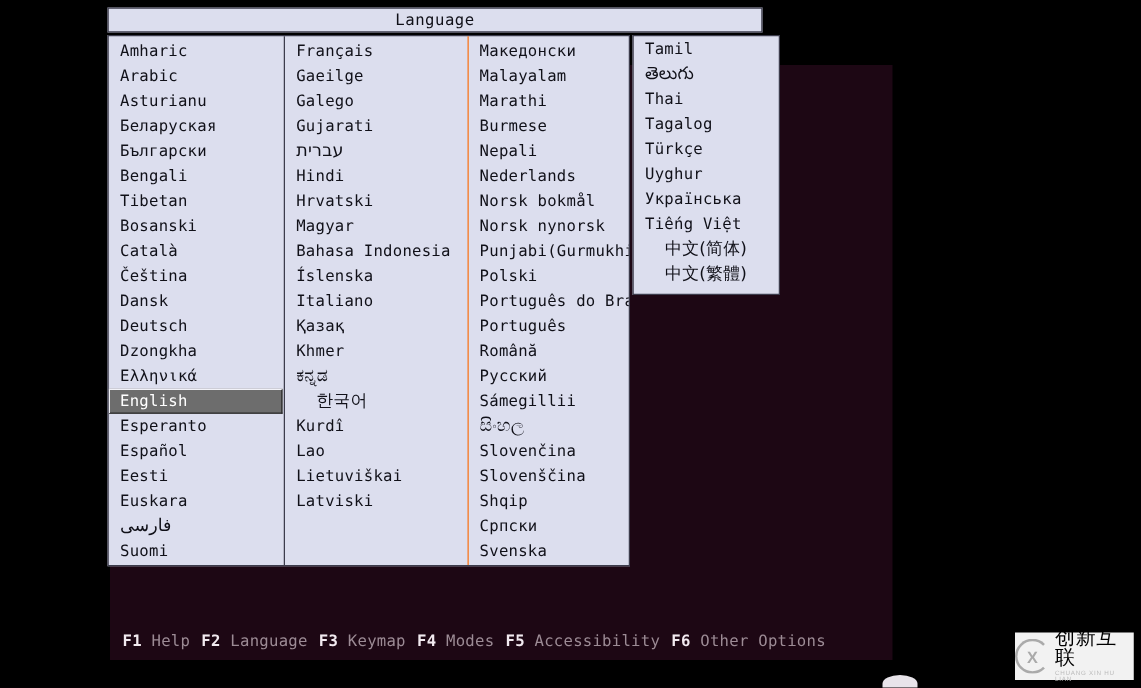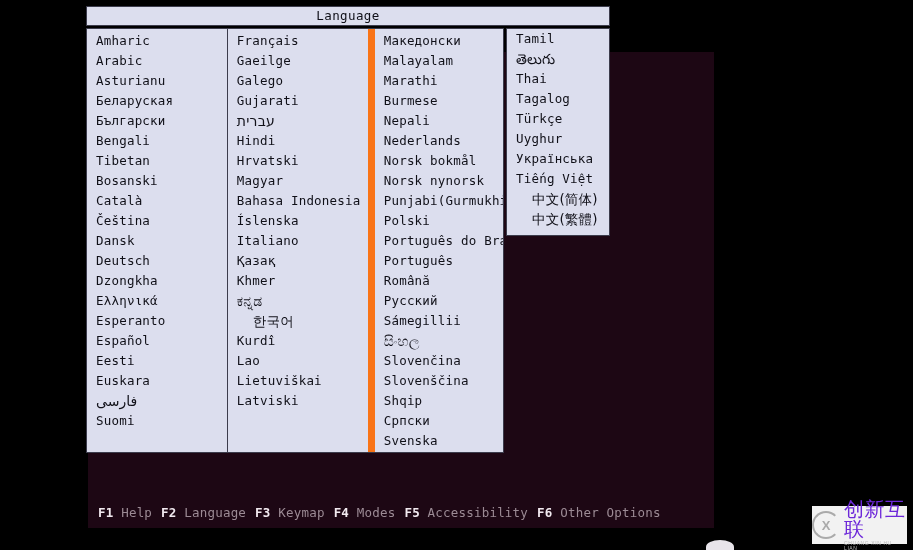--- a/index.html
+++ b/index.html
@@ -59,34 +59,34 @@
     height: 425px;
     background: #dcdeee;
     border: 1px solid #3c3c4c;
     box-sizing: border-box;
     display: flex;
   }
   .extracol {
     position: absolute;
     left: 420px;
     top: 22px;
-    width: 104px;
+    width: 118px;
     height: 208px;
     background: #dcdeee;
     border: 1px solid #3c3c4c;
     box-sizing: border-box;
     overflow: hidden;
   }
   .col {
     box-sizing: border-box;
     overflow: hidden;
     padding-top: 2px;
   }
   .col.c1 { width: 146px; border-right: 1px solid #3c3c4c; }
-  .col.c2 { width: 152px; border-right: 7px solid #f97316; }
+  .col.c2 { width: 152px; border-right: 1px solid #f97316; }
   .col.c3 { width: 133px; }
   .item {
     height: 20px;
     line-height: 20px;
     font-size: 12.5px;
     color: #101018;
     white-space: nowrap;
     padding-left: 9px;
     letter-spacing: 0.2px;
   }
@@ -175,22 +175,22 @@
     align-items: center;
     justify-content: center;
     font-size: 13px;
     font-weight: bold;
     color: #aaaaaa;
     font-family: "Liberation Sans", sans-serif;
   }
   #watermark .wm-text { display: flex; flex-direction: column; line-height: 1; }
   #watermark .wm-cn {
     font-family: Liberation Serif, serif;
-    font-size: 20px;
-    color: #6d28d9;
+    font-size: 16px;
+    color: #000000;
     letter-spacing: 0.5px;
   }
   #watermark .wm-py {
     font-family: "Liberation Sans", sans-serif;
     font-size: 5px;
     color: #bbbbbb;
     letter-spacing: 0.6px;
     margin-top: 2px;
   }
 </style>
@@ -216,20 +216,21 @@
           <div class="item">Български</div>
           <div class="item">Bengali</div>
           <div class="item">Tibetan</div>
           <div class="item">Bosanski</div>
           <div class="item">Català</div>
           <div class="item">Čeština</div>
           <div class="item">Dansk</div>
           <div class="item">Deutsch</div>
           <div class="item">Dzongkha</div>
           <div class="item">Ελληνικά</div>
+          <div class="item selected">English</div>
           <div class="item">Esperanto</div>
           <div class="item">Español</div>
           <div class="item">Eesti</div>
           <div class="item">Euskara</div>
           <div class="item script">فارسی</div>
           <div class="item">Suomi</div>
         </div>
       <div class="col c2">
           <div class="item">Français</div>
           <div class="item">Gaeilge</div>

